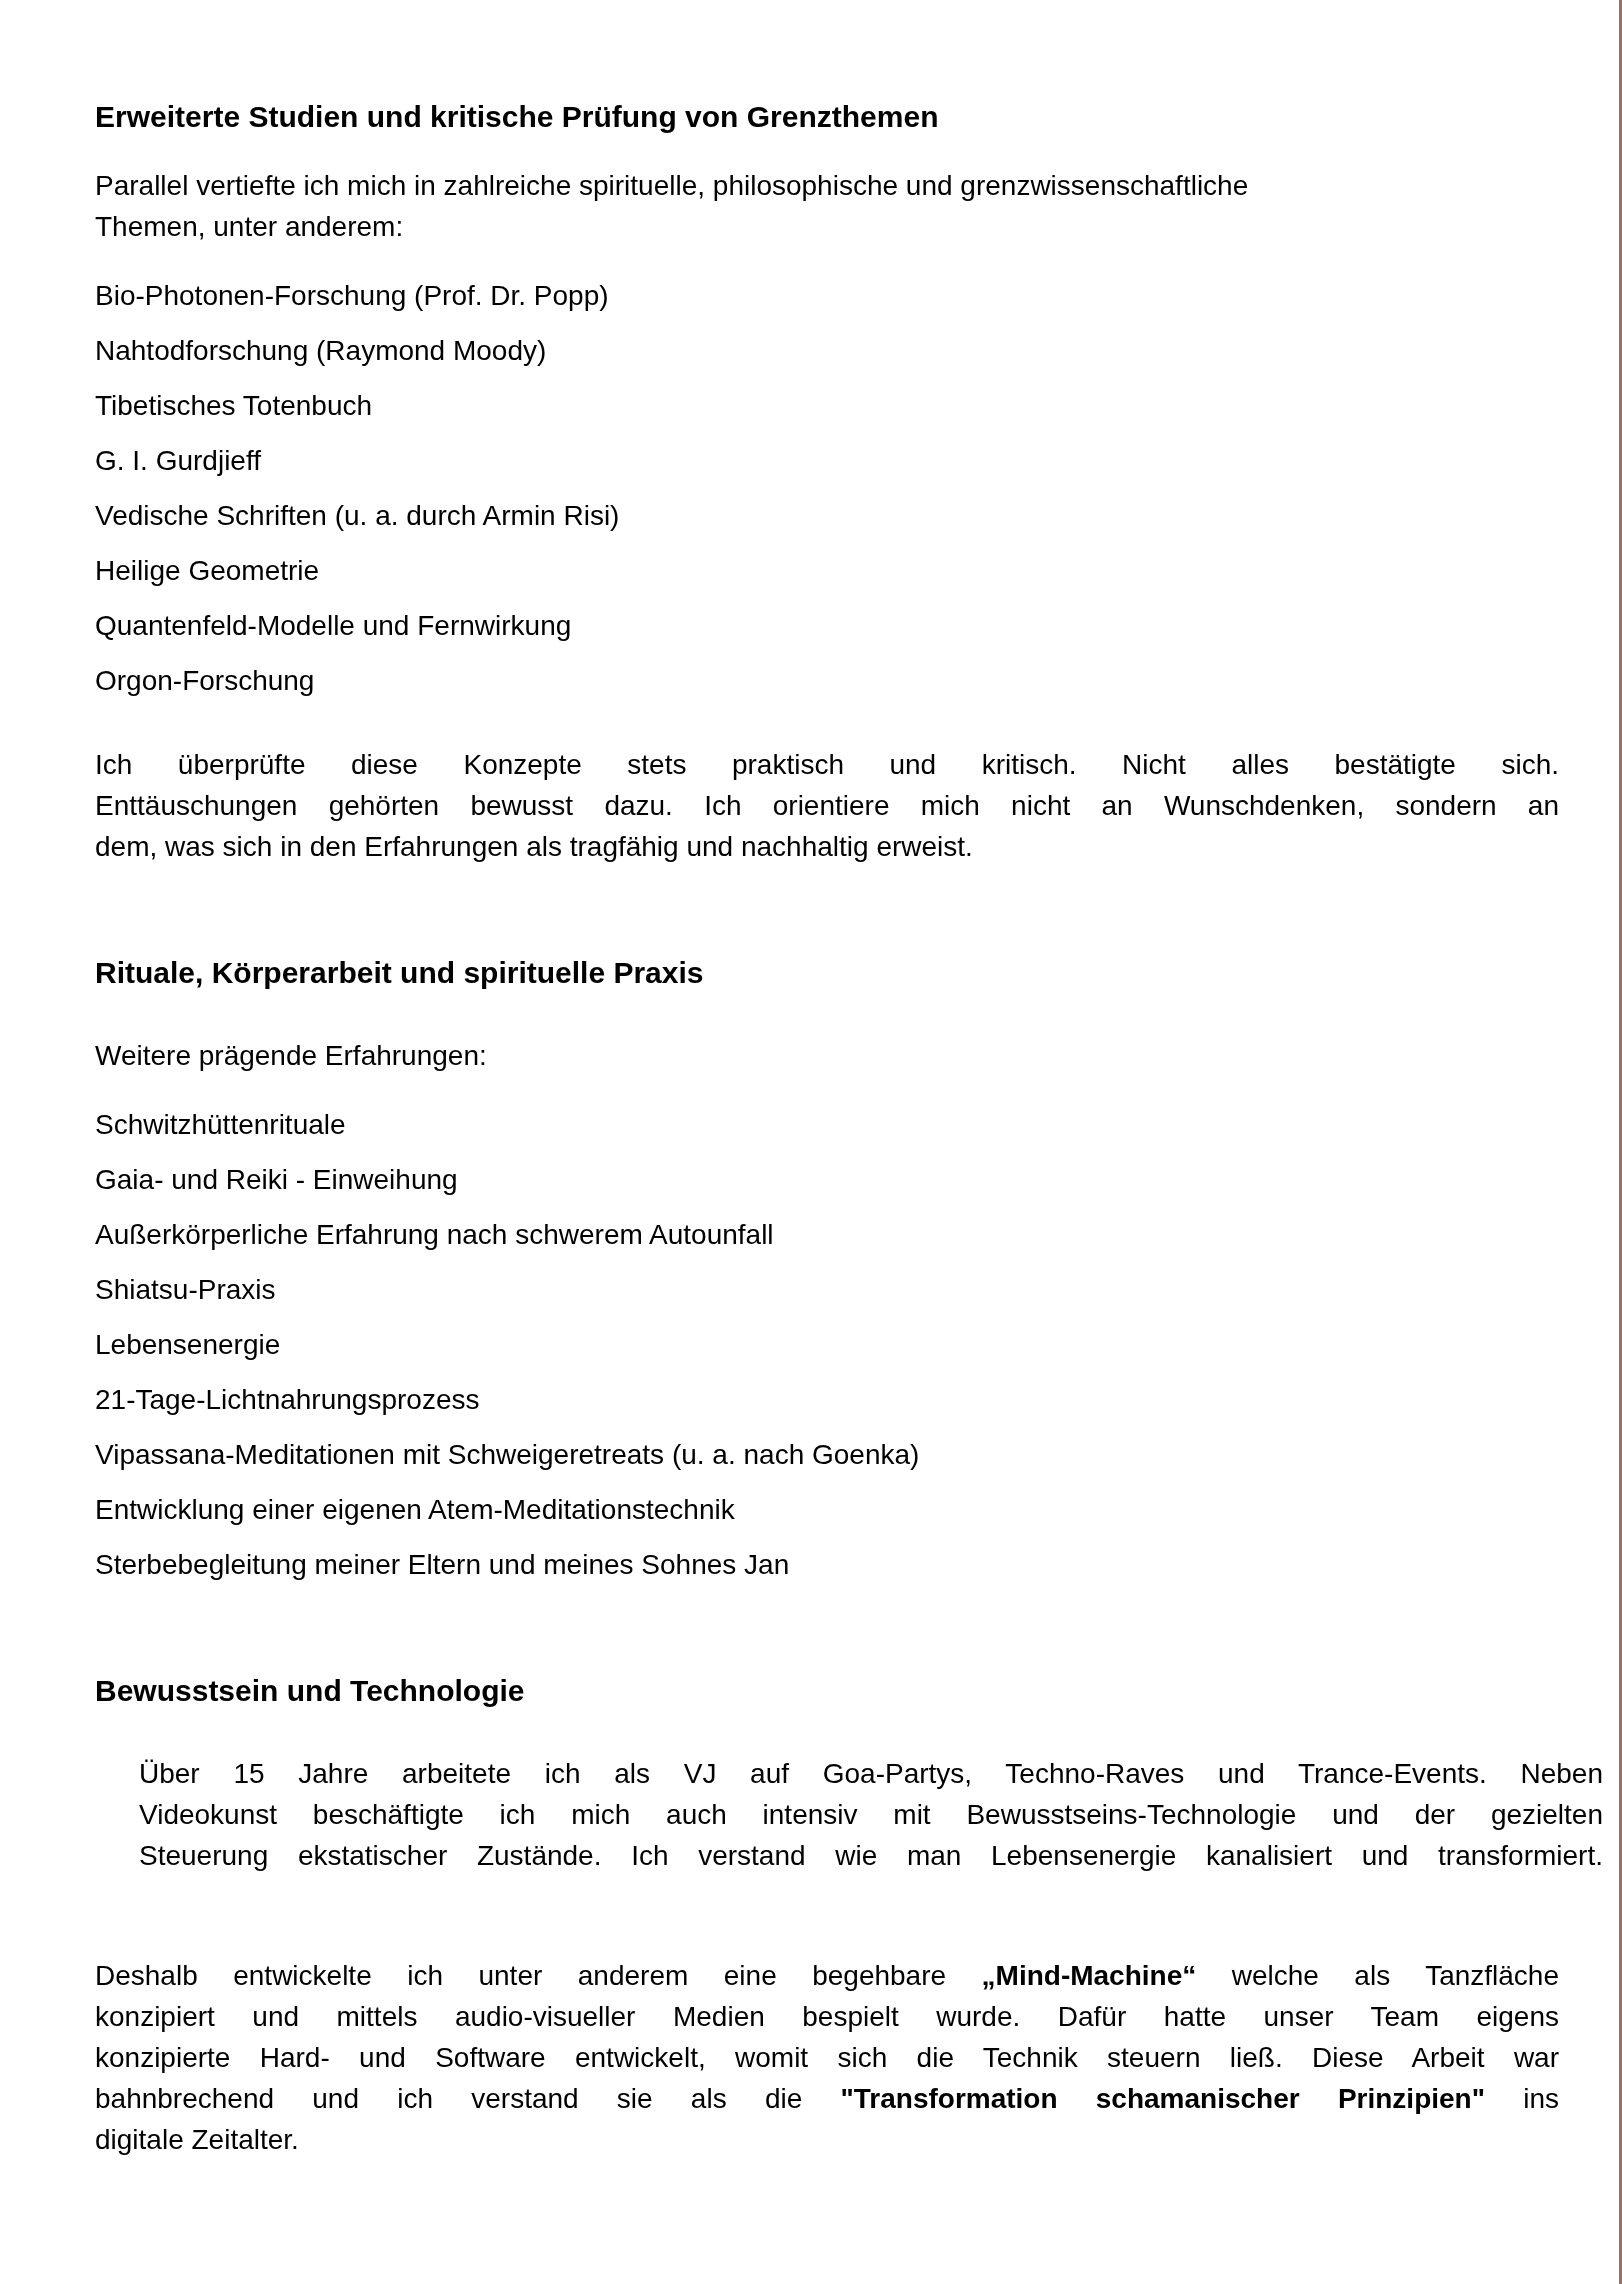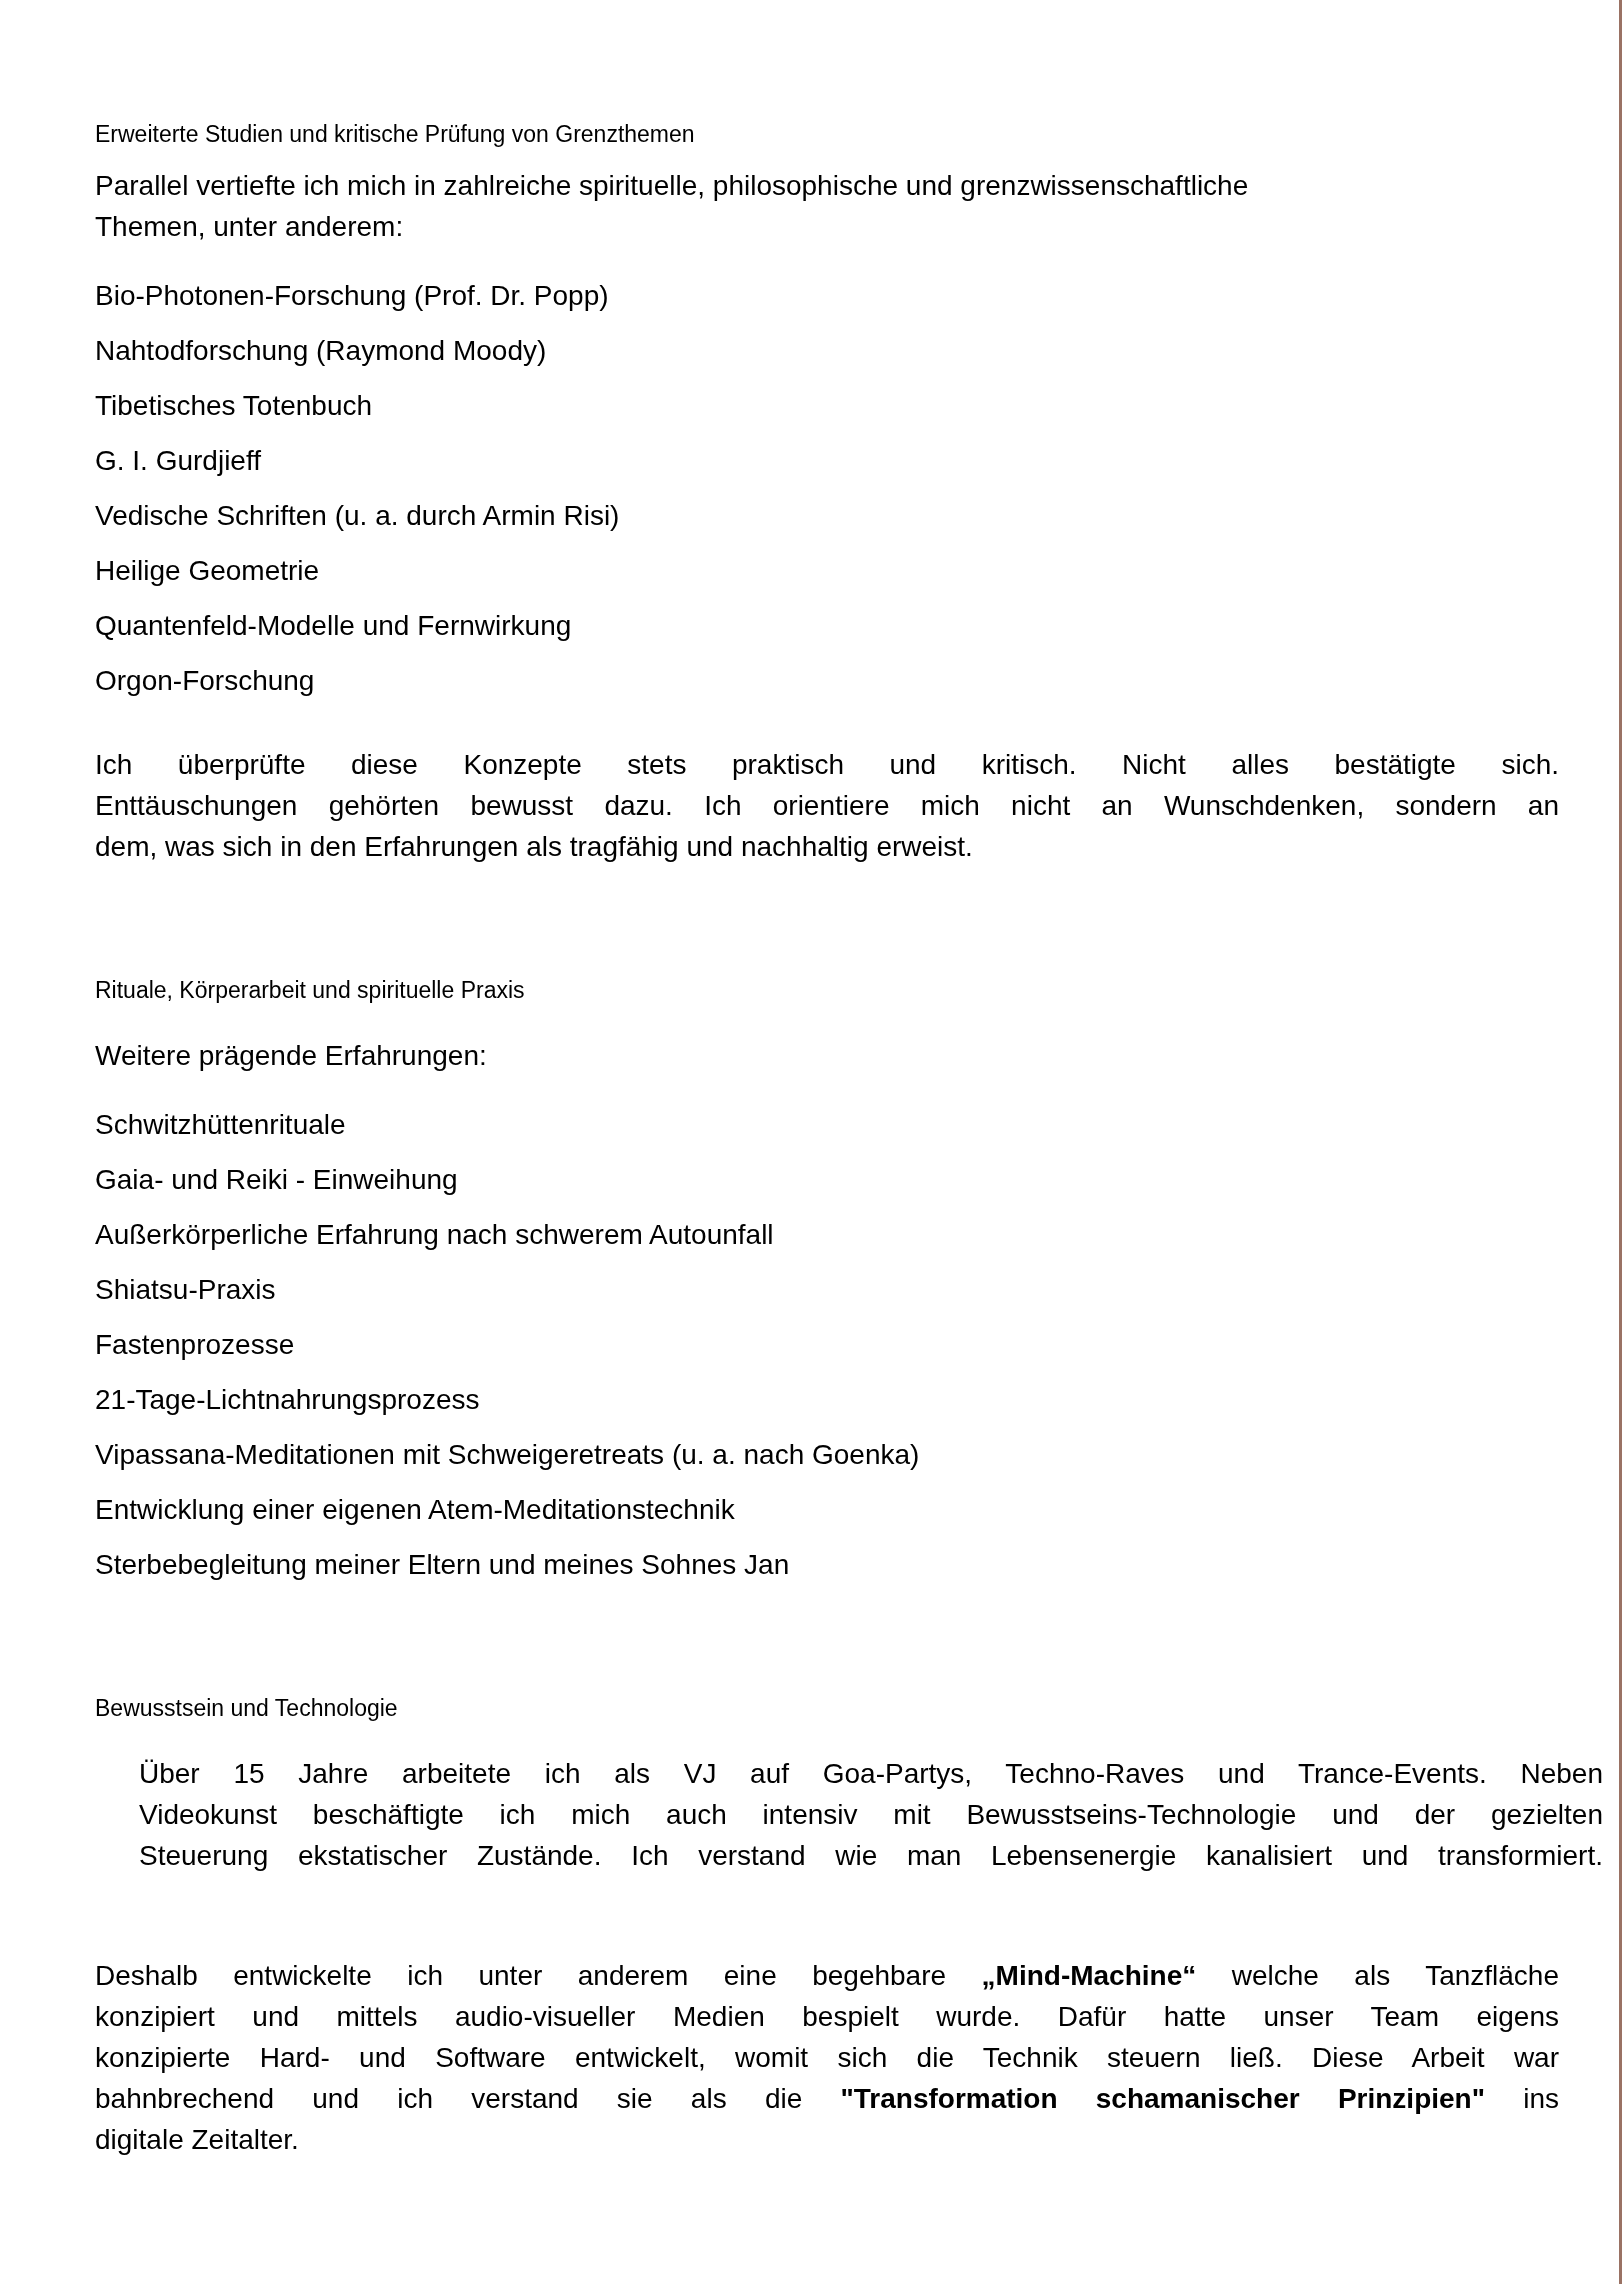--- a/index.html
+++ b/index.html
@@ -23,25 +23,24 @@
       height: 2284px;
       background: #9a7264;
     }
     .block {
       position: absolute;
       left: 95px;
       width: 1464px;
       margin: 0;
     }
     .heading {
-      font-size: 23px;
-      font-weight: normal;
+      font-size: 30px;
+      font-weight: bold;
       line-height: 41px;
       white-space: nowrap;
-      margin-top: 18px;
     }
     .body-text {
       font-size: 28px;
       line-height: 41px;
     }
     .line {
       display: block;
       height: 41px;
       white-space: nowrap;
     }
@@ -99,21 +98,21 @@
 
 <p class="block body-text" style="top:1035px;">
   <span class="line">Weitere prägende Erfahrungen:</span>
 </p>
 
 <ul class="block list" style="top:1104px;">
   <li>Schwitzhüttenrituale</li>
   <li>Gaia- und Reiki - Einweihung</li>
   <li>Außerkörperliche Erfahrung nach schwerem Autounfall</li>
   <li>Shiatsu-Praxis</li>
-  <li>Fastenprozesse</li>
+  <li>Lebensenergie</li>
   <li>21-Tage-Lichtnahrungsprozess</li>
   <li>Vipassana-Meditationen mit Schweigeretreats (u. a. nach Goenka)</li>
   <li>Entwicklung einer eigenen Atem-Meditationstechnik</li>
   <li>Sterbebegleitung meiner Eltern und meines Sohnes Jan</li>
 </ul>
 
 <h2 class="block heading" style="top:1670px;">Bewusstsein und Technologie</h2>
 
 <p class="block body-text justify" style="top:1753px;margin-left:44px;">
   <span class="line">Über 15 Jahre arbeitete ich als VJ auf Goa-Partys, Techno-Raves und Trance-Events. Neben</span>

